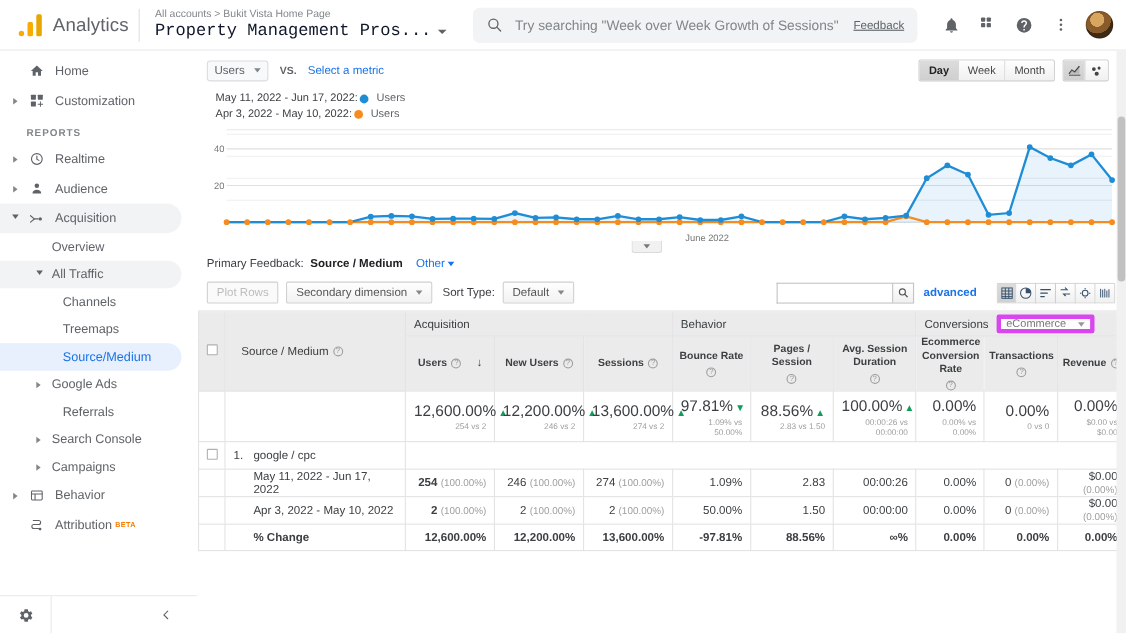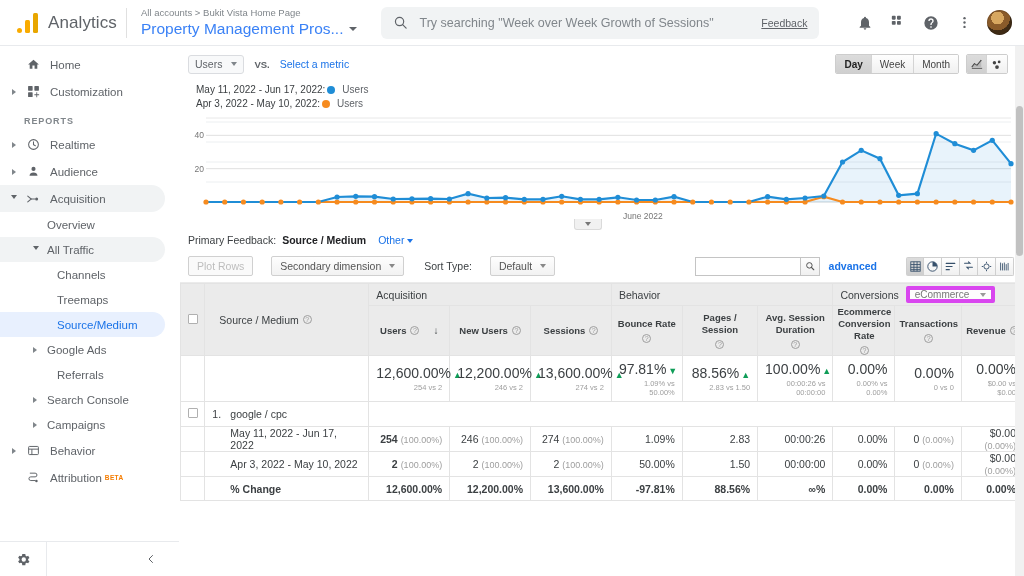--- a/index.html
+++ b/index.html
@@ -22,21 +22,21 @@
   .ga-logo i { position: absolute; bottom: 0; border-radius: 1.5px; display: block; background: #f9ab00; }
   .ga-logo i.b1 { left: 0; width: 5px; height: 7px; background: #f9ab00; border-radius: 50%; height: 5px; bottom: 0; }
   .ga-logo i.b2 { left: 8px; width: 5px; height: 13px; background: #f9ab00; }
   .ga-logo i.b3 { left: 16px; width: 5px; height: 20px; background: #e8a600; }
   .brand-name { font-size: 17px; color: #5f6368; letter-spacing: .1px; }
   .vdiv { width: 1px; height: 30px; background: #e0e0e0; margin: 0 14px 0 6px; }
 
   .acct { display: flex; flex-direction: column; justify-content: center; min-width: 0; }
   .acct-crumb { font-size: 9.5px; color: #80868b; line-height: 12px; white-space: nowrap; }
   .acct-row { display: flex; align-items: center; gap: 6px; }
-  .acct-title { font-size: 15.5px; color: #3b82f6; line-height: 19px; white-space: nowrap; }
+  .acct-title { font-size: 15.5px; color: #0f172a; line-height: 19px; white-space: nowrap; font-family: Liberation Mono, monospace; }
   .caret-dn { width: 0; height: 0; border-left: 4px solid transparent; border-right: 4px solid transparent; border-top: 4px solid #5f6368; }
 
   .searchwrap {
     flex: 1; display: flex; align-items: center; margin: 0 16px 0 24px; max-width: 438px;
     background: #f1f3f4; border-radius: 6px; height: 32px; padding: 0 12px; gap: 11px;
   }
   .searchwrap svg { flex: none; }
   .search-input {
     flex: 1; border: none; background: transparent; outline: none;
     font-size: 12.5px; color: #3c4043; font-family: "Liberation Sans", sans-serif;
@@ -134,21 +134,21 @@
   }
   .collapse-tab b { width: 0; height: 0; border-left: 3px solid transparent; border-right: 3px solid transparent; border-top: 4px solid #777; }
 
   
   .prim-dim { display: flex; align-items: center; gap: 6px; font-size: 10.5px; color: #3c4043; padding: 12px 0 6px 8px; }
   .prim-dim .lbl { color: #3c4043; }
   .prim-dim .val { font-weight: bold; color: #202124; }
   .prim-dim .other { color: #1a73e8; cursor: pointer; margin-left: 6px; }
   .prim-dim .other b { display: inline-block; width: 0; height: 0; border-left: 3.2px solid transparent; border-right: 3.2px solid transparent; border-top: 4px solid #1a73e8; margin-left: 3px; vertical-align: middle; }
 
-  .tbl-toolbar { display: flex; align-items: center; gap: 18px; padding: 4px 10px 6px 8px; border-bottom: 1px solid #ebebeb; }
+  .tbl-toolbar { display: flex; align-items: center; gap: 7px; padding: 4px 10px 6px 8px; border-bottom: 1px solid #ebebeb; }
   .gbtn {
     border: 1px solid #d0d0d0; border-radius: 2px; background: linear-gradient(#fefefe,#f2f2f2);
     font-size: 10.5px; color: #555; height: 20px; display: flex; align-items: center; padding: 0 8px; cursor: pointer; gap: 8px;
   }
   .gbtn.disabled { color: #bdbdbd; background: #fafafa; cursor: default; }
   .gbtn .caret { width: 0; height: 0; border-left: 3.2px solid transparent; border-right: 3.2px solid transparent; border-top: 4px solid #888; }
   .sort-lbl { font-size: 10.5px; color: #3c4043; margin-left: 2px; }
   .tbl-search { margin-left: auto; display: flex; align-items: center; }
   .tbl-search-box { width: 105px; height: 19px; border: 1px solid #c4c4c4; border-right: none; background: #fff; }
   .tbl-search-btn { width: 20px; height: 19px; border: 1px solid #c4c4c4; background: linear-gradient(#fefefe,#f0f0f0); display: flex; align-items: center; justify-content: center; cursor: pointer; }

